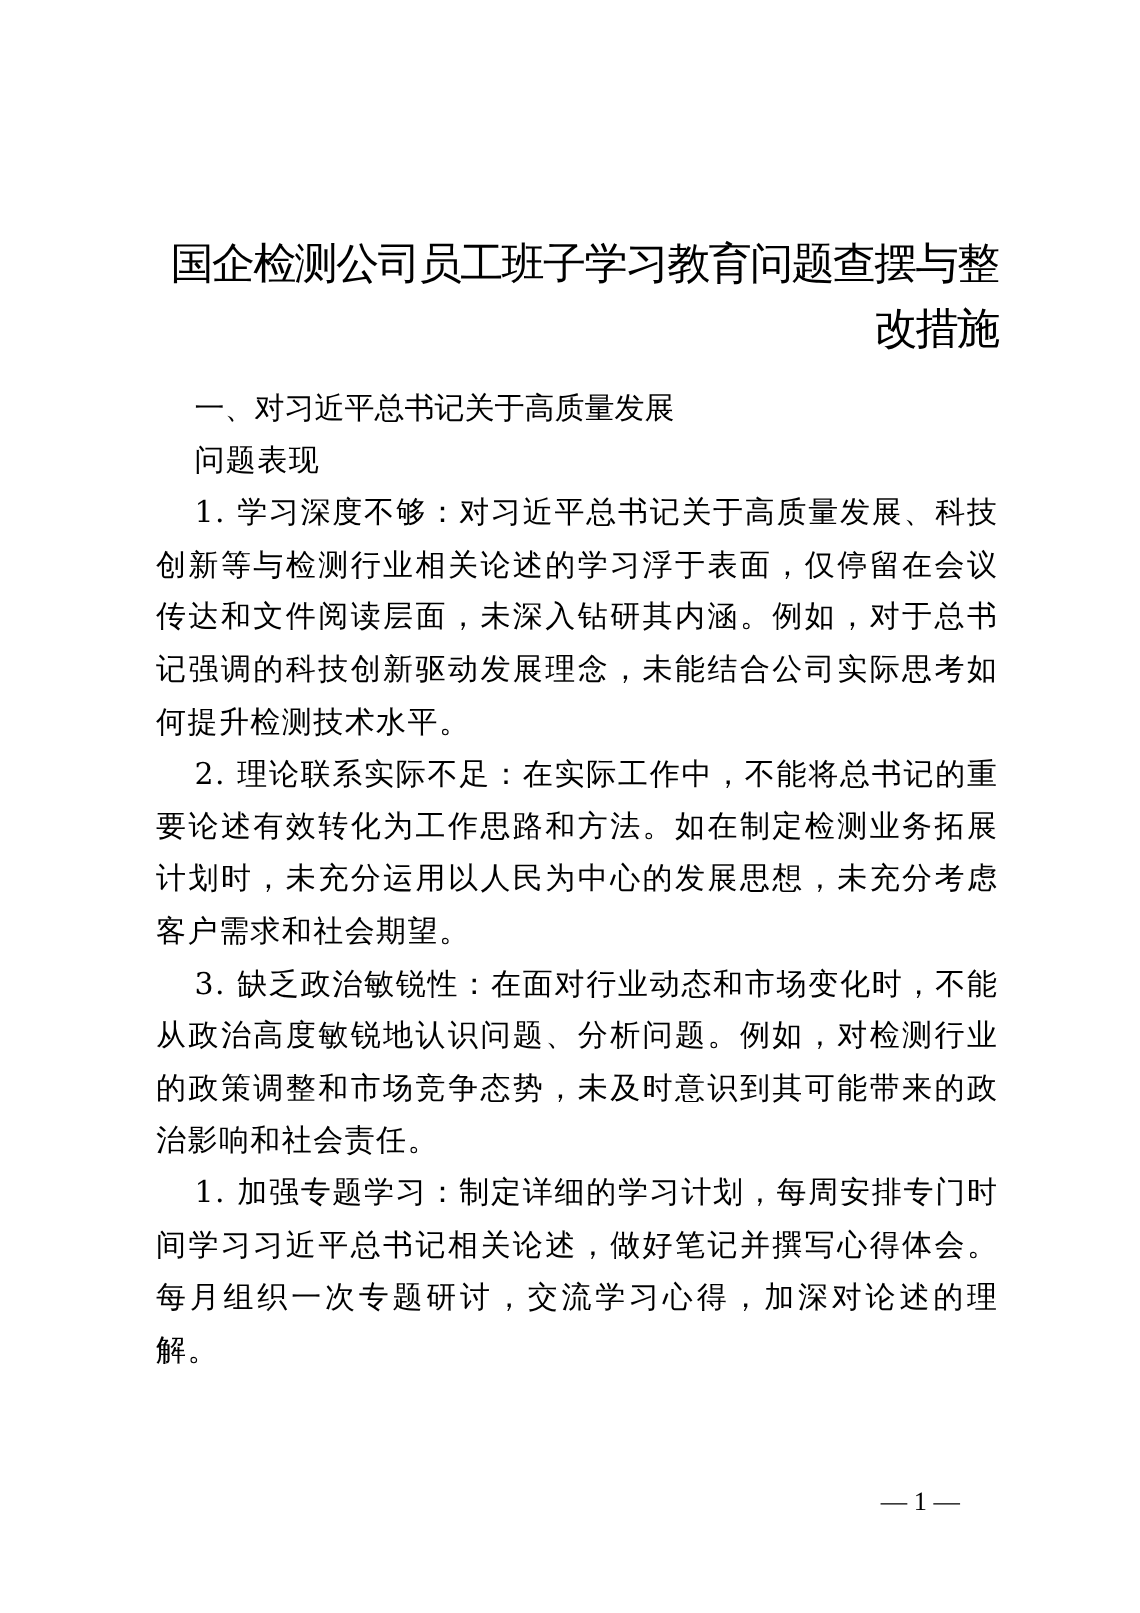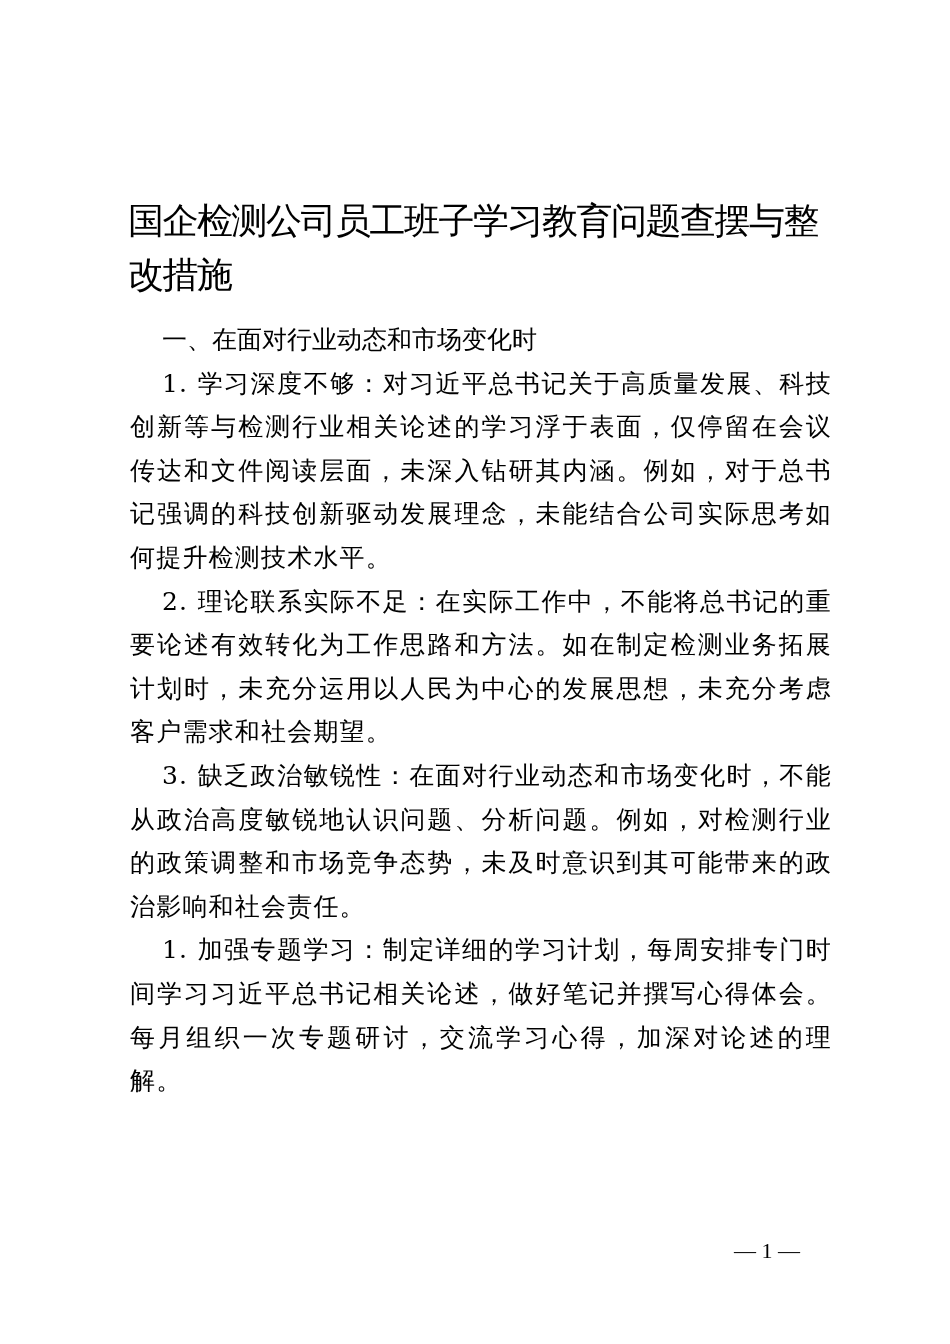--- a/index.html
+++ b/index.html
@@ -1,42 +1,43 @@
 <!DOCTYPE html>
 <html><head>
 <meta charset="utf-8">
 <style>
   html, body { margin: 0; padding: 0; background: #ffffff; }
   body { width: 950px; height: 1344px; position: relative; overflow: hidden; color: #000; }
   .page { position: absolute; left: 0; top: 0; width: 950px; height: 1344px; }
   .title {
     position: absolute; left: 128px; width: 704px; top: 170px;
     font-family: "DejaVu Sans", sans-serif; font-size: 36px; line-height: 54px;
-    text-align: left; letter-spacing: -1.5px; font-weight: normal;
+    text-align: right; letter-spacing: -1.5px; font-weight: normal;
   }
   .body-text {
     position: absolute; left: 130px; width: 702px; top: 318px;
     font-family: "DejaVu Serif", serif; font-size: 25px; line-height: 43.6px;
     text-align: justify; letter-spacing: 1.2px;
   }
   .body-text p { margin: 0; text-indent: 32px; }
   .body-text p.heading { font-family: "DejaVu Sans", sans-serif; letter-spacing: 0px; }
   .page-num {
     position: absolute; left: 722px; top: 1238px; width: 90px;
     font-family: "Liberation Serif", serif; font-size: 22px; text-align: center;
   }
 </style>
 </head>
 <body>
 
 <div class="page">
   <h1 class="title">国企检测公司员工班子学习教育问题查摆与整改措施</h1>
 
   <div class="body-text">
-    <p class="heading">一、在面对行业动态和市场变化时</p>
+    <p class="heading">一、对习近平总书记关于高质量发展</p>
+    <p>问题表现</p>
     <p>1. 学习深度不够：对习近平总书记关于高质量发展、科技创新等与检测行业相关论述的学习浮于表面，仅停留在会议传达和文件阅读层面，未深入钻研其内涵。例如，对于总书记强调的科技创新驱动发展理念，未能结合公司实际思考如何提升检测技术水平。</p>
     <p>2. 理论联系实际不足：在实际工作中，不能将总书记的重要论述有效转化为工作思路和方法。如在制定检测业务拓展计划时，未充分运用以人民为中心的发展思想，未充分考虑客户需求和社会期望。</p>
     <p>3. 缺乏政治敏锐性：在面对行业动态和市场变化时，不能从政治高度敏锐地认识问题、分析问题。例如，对检测行业的政策调整和市场竞争态势，未及时意识到其可能带来的政治影响和社会责任。</p>
     <p>1. 加强专题学习：制定详细的学习计划，每周安排专门时间学习习近平总书记相关论述，做好笔记并撰写心得体会。每月组织一次专题研讨，交流学习心得，加深对论述的理解。</p>
   </div>
 
   <div class="page-num">— 1 —</div>
 </div>
 
 </body></html>

